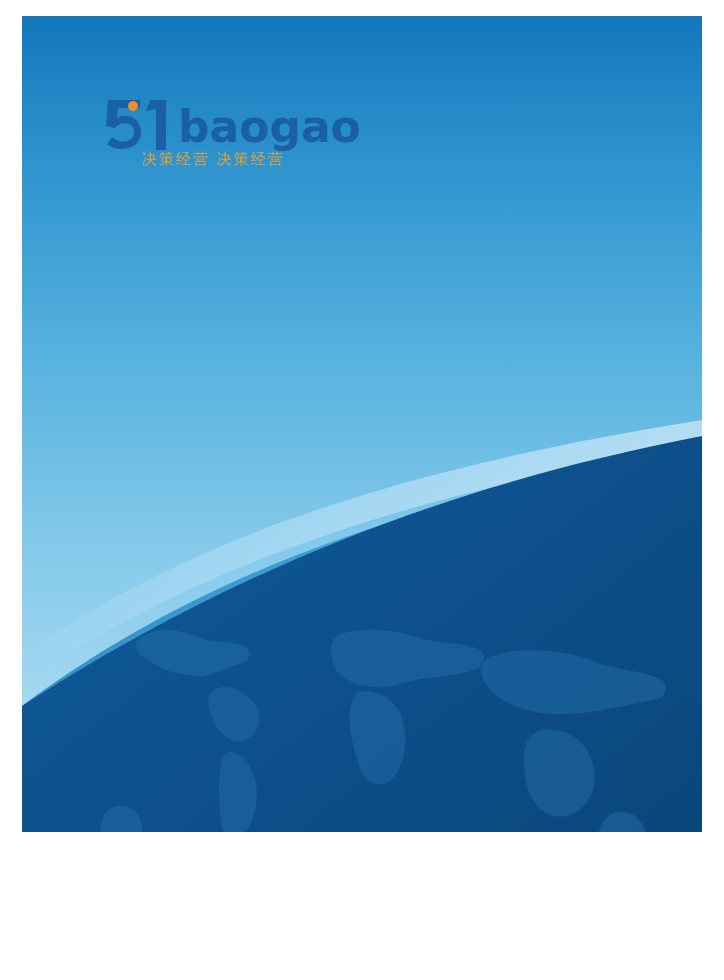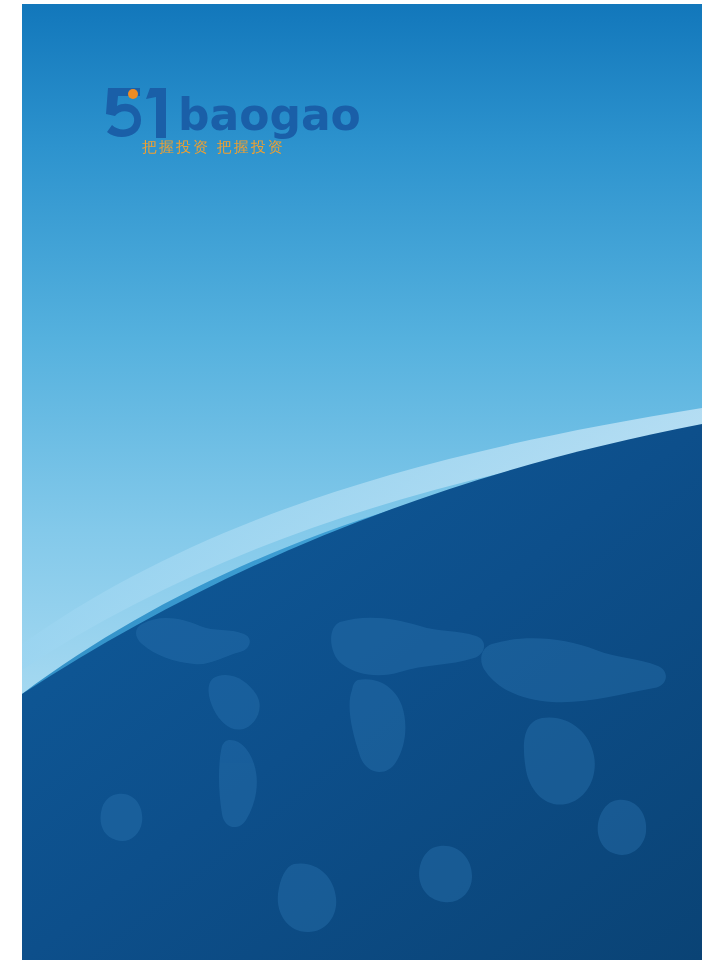--- a/index.html
+++ b/index.html
@@ -12,23 +12,23 @@
     width: 724px;
     height: 980px;
     overflow: hidden;
     background: #ffffff;
     font-family: "Liberation Sans", sans-serif;
   }
   
   .cover {
     position: absolute;
     left: 22px;
-    top: 4px;
+    top: 16px;
     width: 680px;
-    height: 956px;
+    height: 816px;
     overflow: hidden;
     background: linear-gradient(180deg, #1a7fc1 0%, #2e95cf 18%, #58b3e0 42%, #7cc6e9 58%, #9ed7f1 72%, #bde5f6 86%, #d8eefa 100%);
   }
   .cover-svg {
     position: absolute;
     left: 0;
     top: 0;
     width: 680px;
     height: 956px;
     display: block;
@@ -135,18 +135,18 @@
 
     <div class="logo">
       <svg class="logo-svg" width="300" height="60" viewBox="0 0 300 60">
 
         <path d="M8,6 L40,6 L40,14 L18,14 L17,24 C22,21 30,21 35,25 C43,31 43,45 35,51 C27,57 14,56 7,50 L12,43 C17,48 26,49 31,45 C36,41 35,32 29,30 C24,28 18,30 15,34 L6,32 Z" fill="#1a5fa8"></path>
         <path d="M50,6 L66,6 L66,56 L56,56 L56,15 L46,17 Z" fill="#1a5fa8"></path>
         <circle cx="33" cy="12" r="5" fill="#ef8c23"></circle>
 
         <text x="78" y="48" font-family="DejaVu Sans, sans-serif" font-size="44" font-weight="bold" fill="#1a5fa8">baogao</text>
       </svg>
-      <div class="logo-sub">把握投资 把握投资</div>
+      <div class="logo-sub">决策经营 决策经营</div>
     </div>
 
 
   </div>
 </div>
 
 </body></html>

